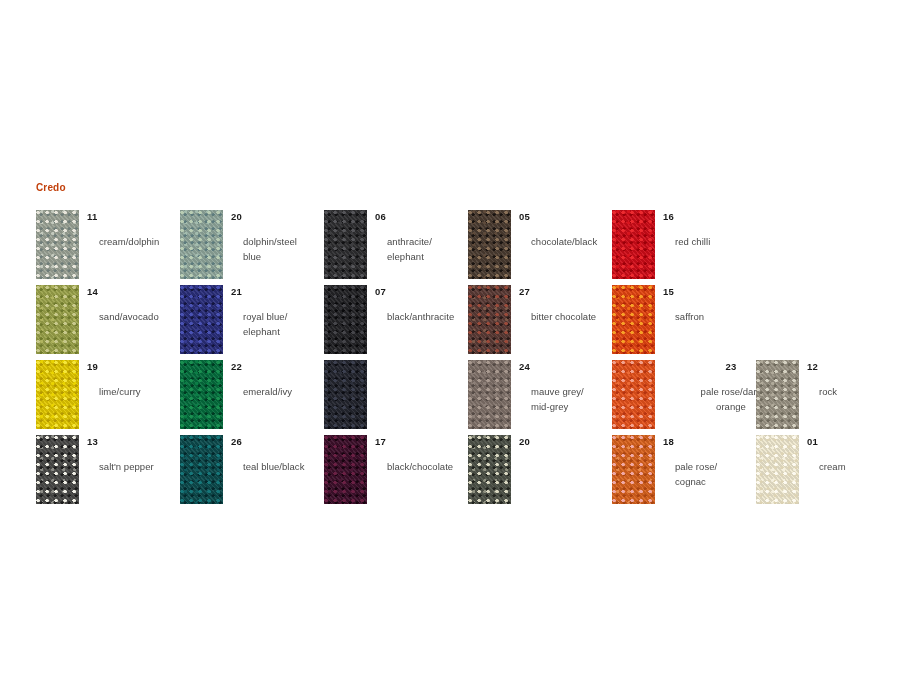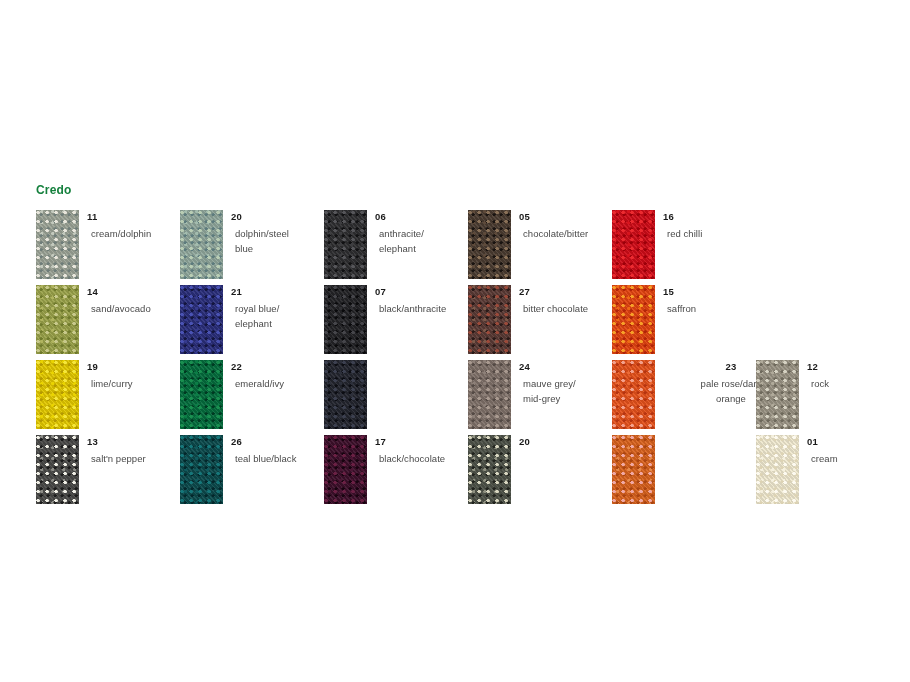--- a/index.html
+++ b/index.html
@@ -23,24 +23,24 @@
     left: 0;
     top: 0;
     width: 910px;
     height: 682px;
   }
 
   #collection-title {
     position: absolute;
     left: 36px;
     top: 176px;
-    font-size: 12px;
+    font-size: 10px;
     font-weight: 600;
     letter-spacing: 0.015em;
-    color: #15803d;
+    color: #c2410c;
     line-height: 1;
     white-space: nowrap;
   }
 
   #swatch-grid {
     position: absolute;
     left: 36px;
     top: 210px;
     width: 860px;
   }
@@ -85,21 +85,21 @@
     line-height: 13px;
     margin: 0 0 1px 0;
     white-space: nowrap;
   }
 
   .swatch-name {
     font-size: 9.5px;
     font-weight: 400;
     color: #4a4a4a;
     line-height: 14.5px;
-    margin: 4px;
+    margin: 12px;
     white-space: pre-line;
     letter-spacing: 0.005em;
   }
 </style>
 </head>
 <body>
 
 <div id="page">
 
   <h1 id="collection-title">Credo</h1>
@@ -126,21 +126,21 @@
           <div class="swatch-info">
             <div class="swatch-code">06</div>
             <div class="swatch-name">anthracite/
 elephant</div>
           </div>
         </div>
         <div class="swatch-item" style="left: 432px;">
           <div class="swatch-chip" style="background-color: rgb(74, 59, 48); background-image: radial-gradient(3.2px 2.2px at 25% 28%, rgb(138, 113, 88) 0%, rgb(138, 113, 88) 58%, rgba(0, 0, 0, 0) 62%), radial-gradient(2.6px 2px at 72% 66%, rgb(26, 20, 17) 0%, rgb(26, 20, 17) 58%, rgba(0, 0, 0, 0) 62%), radial-gradient(3px 2.4px at 52% 14%, rgb(94, 74, 58) 0%, rgb(94, 74, 58) 55%, rgba(0, 0, 0, 0) 60%), repeating-linear-gradient(48deg, rgba(255, 255, 255, 0.07) 0px, rgba(255, 255, 255, 0.07) 1px, rgba(0, 0, 0, 0.09) 1px, rgba(0, 0, 0, 0.09) 3px);"></div>
           <div class="swatch-info">
             <div class="swatch-code">05</div>
-            <div class="swatch-name">chocolate/bitter</div>
+            <div class="swatch-name">chocolate/black</div>
           </div>
         </div>
         <div class="swatch-item" style="left: 576px;">
           <div class="swatch-chip" style="background-color: rgb(207, 12, 24); background-image: radial-gradient(3.2px 2.2px at 25% 28%, rgb(236, 43, 48) 0%, rgb(236, 43, 48) 58%, rgba(0, 0, 0, 0) 62%), radial-gradient(2.6px 2px at 72% 66%, rgb(156, 0, 9) 0%, rgb(156, 0, 9) 58%, rgba(0, 0, 0, 0) 62%), radial-gradient(3px 2.4px at 52% 14%, rgb(216, 20, 29) 0%, rgb(216, 20, 29) 55%, rgba(0, 0, 0, 0) 60%), repeating-linear-gradient(48deg, rgba(255, 255, 255, 0.07) 0px, rgba(255, 255, 255, 0.07) 1px, rgba(0, 0, 0, 0.09) 1px, rgba(0, 0, 0, 0.09) 3px);"></div>
           <div class="swatch-info">
             <div class="swatch-code">16</div>
             <div class="swatch-name">red chilli</div>
           </div>
         </div>
       </div>
@@ -247,20 +247,25 @@
           </div>
         </div>
         <div class="swatch-item" style="left: 432px;">
           <div class="swatch-chip" style="background-color: rgb(78, 82, 72); background-image: radial-gradient(3.2px 2.2px at 25% 28%, rgb(216, 214, 192) 0%, rgb(216, 214, 192) 58%, rgba(0, 0, 0, 0) 62%), radial-gradient(2.6px 2px at 72% 66%, rgb(34, 36, 31) 0%, rgb(34, 36, 31) 58%, rgba(0, 0, 0, 0) 62%), radial-gradient(3px 2.4px at 52% 14%, rgb(142, 144, 128) 0%, rgb(142, 144, 128) 55%, rgba(0, 0, 0, 0) 60%), repeating-linear-gradient(48deg, rgba(255, 255, 255, 0.07) 0px, rgba(255, 255, 255, 0.07) 1px, rgba(0, 0, 0, 0.09) 1px, rgba(0, 0, 0, 0.09) 3px);"></div>
           <div class="swatch-info">
             <div class="swatch-code">20</div>
           </div>
         </div>
         <div class="swatch-item" style="left: 576px;">
           <div class="swatch-chip" style="background-color: rgb(216, 98, 30); background-image: radial-gradient(3.2px 2.2px at 25% 28%, rgb(240, 168, 164) 0%, rgb(240, 168, 164) 58%, rgba(0, 0, 0, 0) 62%), radial-gradient(2.6px 2px at 72% 66%, rgb(171, 68, 16) 0%, rgb(171, 68, 16) 58%, rgba(0, 0, 0, 0) 62%), radial-gradient(3px 2.4px at 52% 14%, rgb(230, 138, 76) 0%, rgb(230, 138, 76) 55%, rgba(0, 0, 0, 0) 60%), repeating-linear-gradient(48deg, rgba(255, 255, 255, 0.07) 0px, rgba(255, 255, 255, 0.07) 1px, rgba(0, 0, 0, 0.09) 1px, rgba(0, 0, 0, 0.09) 3px);"></div>
+          <div class="swatch-info">
+            <div class="swatch-code">18</div>
+            <div class="swatch-name">pale rose/
+cognac</div>
+          </div>
         </div>
         <div class="swatch-item" style="left: 720px;">
           <div class="swatch-chip" style="background-color: rgb(239, 232, 207); background-image: radial-gradient(3.2px 2.2px at 25% 28%, rgb(253, 250, 240) 0%, rgb(253, 250, 240) 58%, rgba(0, 0, 0, 0) 62%), radial-gradient(2.6px 2px at 72% 66%, rgb(221, 211, 180) 0%, rgb(221, 211, 180) 58%, rgba(0, 0, 0, 0) 62%), radial-gradient(3px 2.4px at 52% 14%, rgb(245, 240, 222) 0%, rgb(245, 240, 222) 55%, rgba(0, 0, 0, 0) 60%), repeating-linear-gradient(48deg, rgba(255, 255, 255, 0.07) 0px, rgba(255, 255, 255, 0.07) 1px, rgba(0, 0, 0, 0.09) 1px, rgba(0, 0, 0, 0.09) 3px);"></div>
           <div class="swatch-info">
             <div class="swatch-code">01</div>
             <div class="swatch-name">cream</div>
           </div>
         </div>
       </div>
     </div>

